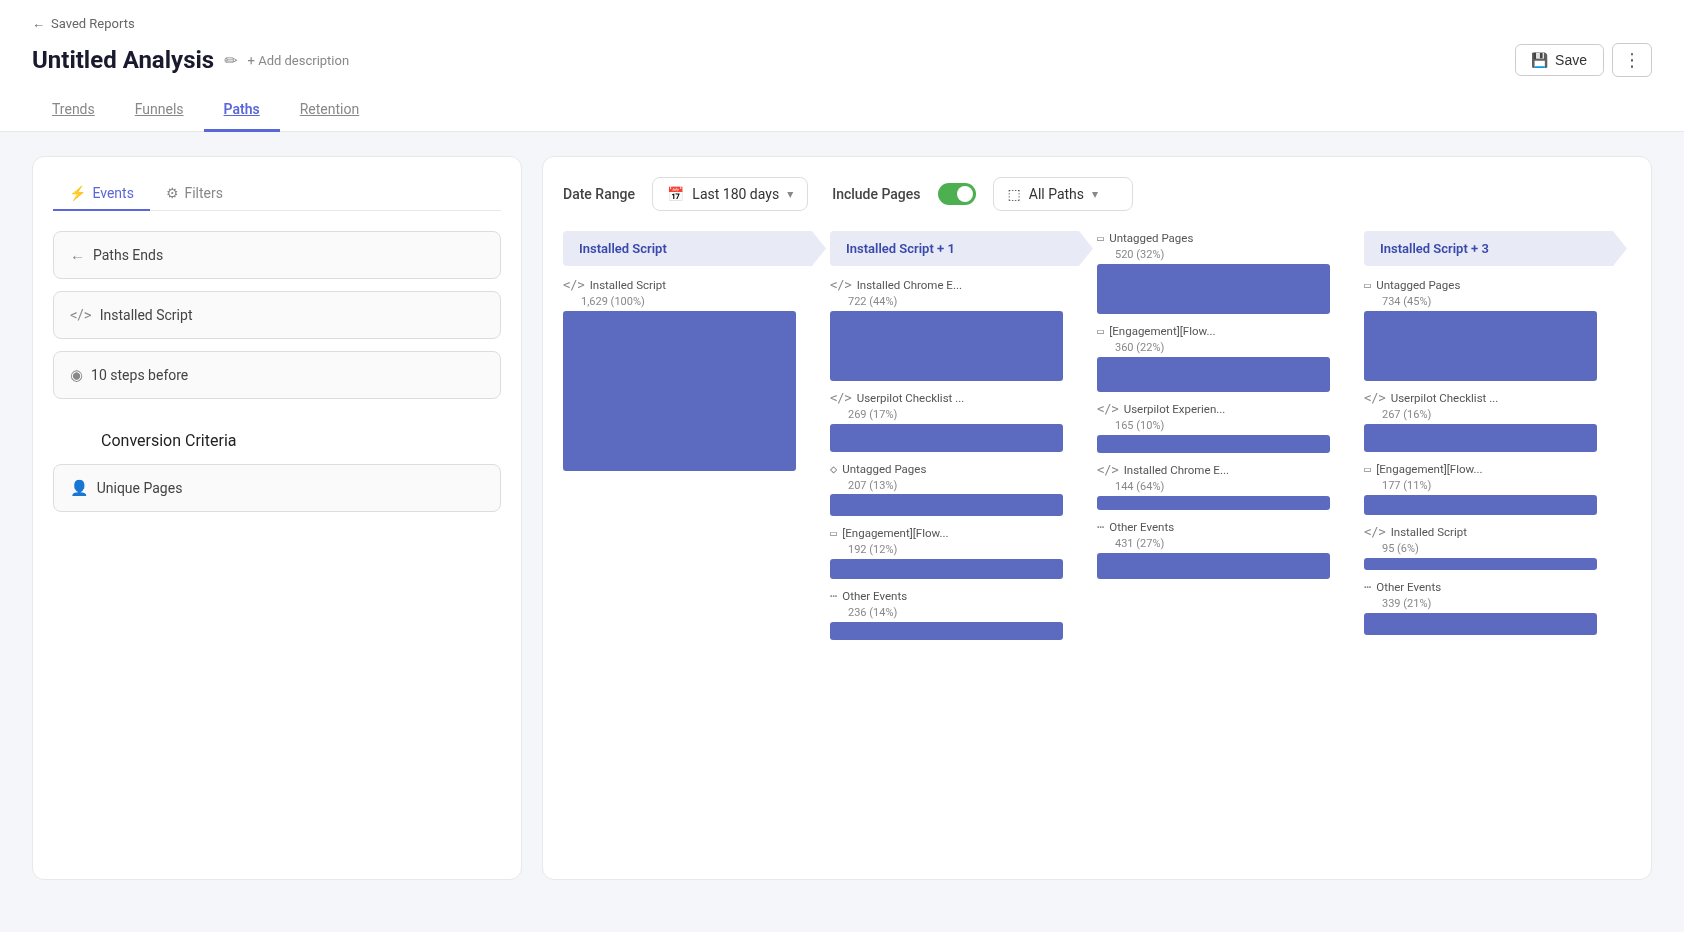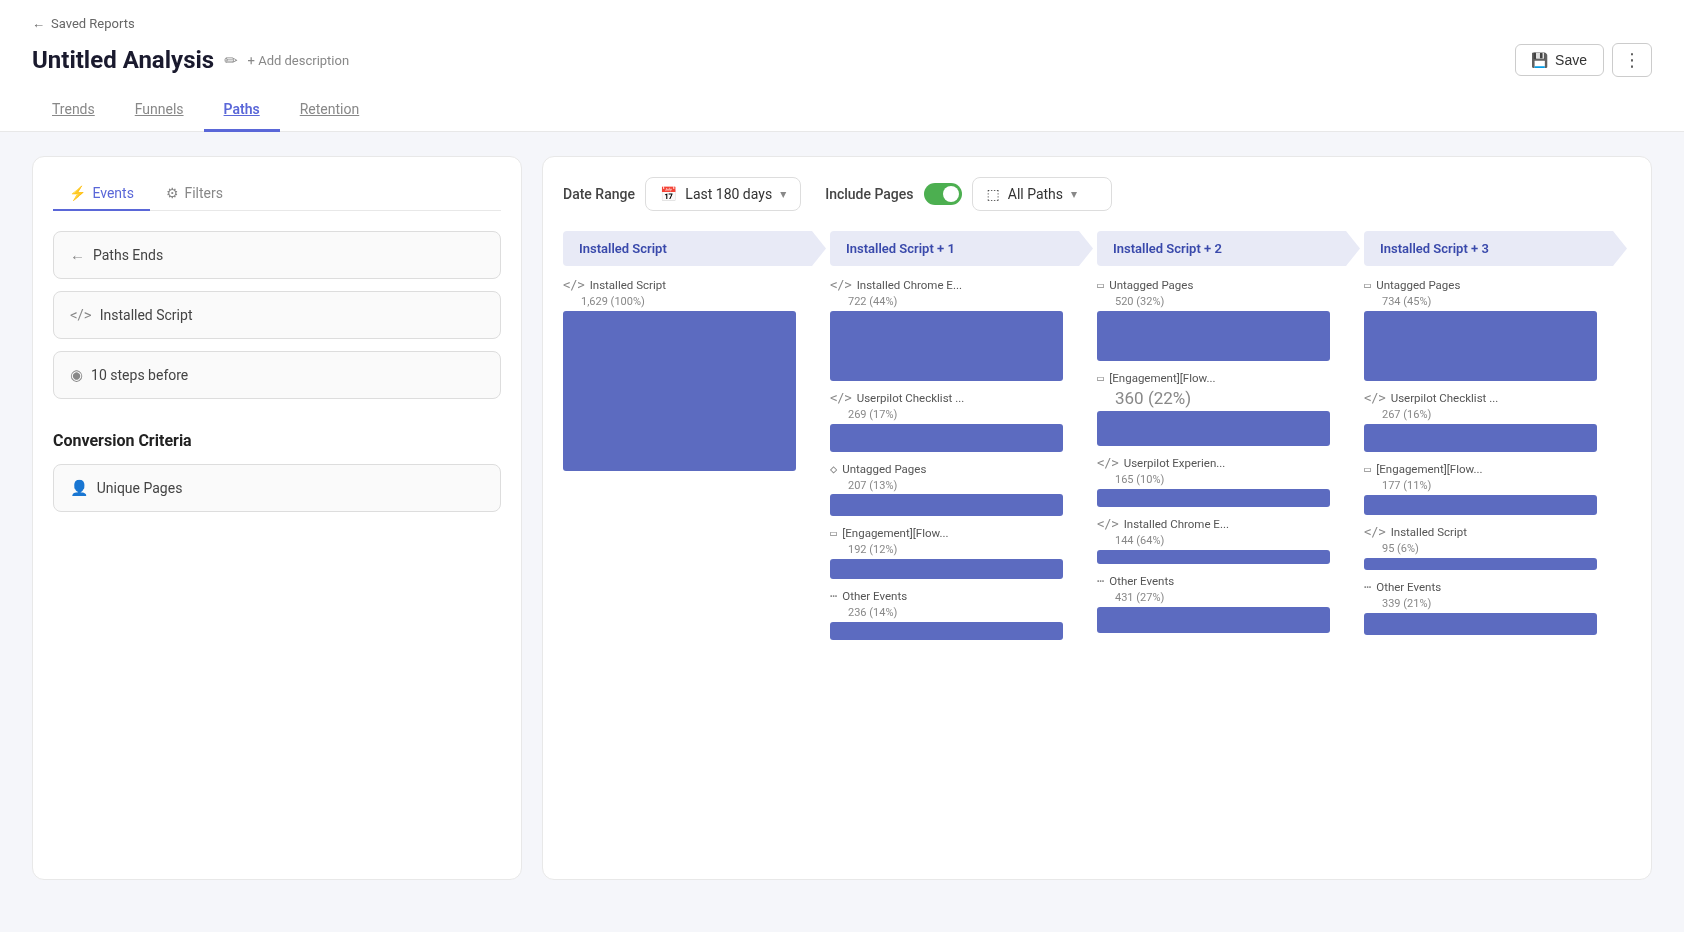--- a/index.html
+++ b/index.html
@@ -95,21 +95,21 @@
       padding: 14px 16px; margin-bottom: 12px;
       font-size: 14px; color: #444; display: flex; align-items: center; gap: 8px;
       background: #fafafa;
     }
 
     .config-item .icon { color: #888; font-size: 15px; }
 
     .conversion-section { margin-top: 20px; }
 
     .conversion-title {
-      font-size: 16px; font-weight: 700; margin-bottom: 14px; color: #222;
+      font-size: 16px; font-weight: 400; margin-bottom: 14px; color: #222; margin-left: 48px;
     }
 
     .run-btn-row { margin-top: auto; padding-top: 20px; display: flex; justify-content: flex-end; }
 
     .run-btn {
       background: #5a67d8; color: #fff;
       border: none; border-radius: 8px;
       padding: 12px 28px; font-size: 15px; font-weight: 600; cursor: pointer;
     }
 
@@ -118,21 +118,21 @@
       flex: 1; background: #fff;
       border-radius: 12px; border: 1px solid #e8e8e8;
       padding: 20px; overflow: hidden;
     }
 
     .filters-row {
       display: flex; align-items: center; gap: 24px; margin-bottom: 20px;
     }
 
     .filter-group {
-      display: flex; align-items: center; gap: 10px;
+      display: flex; align-items: center; gap: 17px;
     }
 
     .filter-label { font-size: 14px; color: #444; font-weight: 500; }
 
     .date-dropdown {
       display: flex; align-items: center; gap: 8px;
       border: 1px solid #ddd; border-radius: 8px;
       padding: 8px 14px; font-size: 14px; color: #333; cursor: pointer;
       background: #fff;
     }
@@ -304,35 +304,34 @@
           <div style="display: flex; flex-direction: column; margin-bottom: 10px; padding-right: 8px;">
             <div style="display: flex; align-items: center; gap: 5px; font-size: 11.5px; color: rgb(85, 85, 85); margin-bottom: 3px;">
               <span style="font-size: 12px; color: rgb(136, 136, 136); font-family: monospace;">⋯</span>
               <span>Other Events</span>
             </div>
             <div style="font-size: 11px; color: rgb(136, 136, 136); margin-bottom: 3px; padding-left: 18px;">236 (14%)</div>
             <div style="height: 18px; background: rgb(92, 107, 192); border-radius: 3px; width: 90%;"></div>
           </div>
         </div>
         <div class="col-wrapper">
-          <div style="background: rgb(232, 234, 246); padding: 10px 22px 10px 16px; font-size: 13px; font-weight: 600; color: rgb(57, 73, 171); margin-bottom: 12px; margin-right: 4px; border-radius: 4px; clip-path: polygon(0px 0px, calc(100% - 14px) 0px, 100% 50%, calc(100% - 14px) 100%, 0px 100%); display: flex; align-items: center;">Installed Script + 2</div>
           <div style="display: flex; flex-direction: column; margin-bottom: 10px; padding-right: 8px;">
             <div style="display: flex; align-items: center; gap: 5px; font-size: 11.5px; color: rgb(85, 85, 85); margin-bottom: 3px;">
               <span style="font-size: 12px; color: rgb(136, 136, 136); font-family: monospace;">▭</span>
               <span>Untagged Pages</span>
             </div>
             <div style="font-size: 11px; color: rgb(136, 136, 136); margin-bottom: 3px; padding-left: 18px;">520 (32%)</div>
             <div style="height: 50px; background: rgb(92, 107, 192); border-radius: 3px; width: 90%;"></div>
           </div>
           <div style="display: flex; flex-direction: column; margin-bottom: 10px; padding-right: 8px;">
             <div style="display: flex; align-items: center; gap: 5px; font-size: 11.5px; color: rgb(85, 85, 85); margin-bottom: 3px;">
               <span style="font-size: 12px; color: rgb(136, 136, 136); font-family: monospace;">▭</span>
               <span>[Engagement][Flow...</span>
             </div>
-            <div style="font-size: 17px; color: rgb(136, 136, 136); margin-bottom: 3px; padding-left: 18px;">360 (22%)</div>
+            <div style="font-size: 11px; color: rgb(136, 136, 136); margin-bottom: 3px; padding-left: 18px;">360 (22%)</div>
             <div style="height: 35px; background: rgb(92, 107, 192); border-radius: 3px; width: 90%;"></div>
           </div>
           <div style="display: flex; flex-direction: column; margin-bottom: 10px; padding-right: 8px;">
             <div style="display: flex; align-items: center; gap: 5px; font-size: 11.5px; color: rgb(85, 85, 85); margin-bottom: 3px;">
               <span style="font-size: 12px; color: rgb(136, 136, 136); font-family: monospace;">&lt;/&gt;</span>
               <span>Userpilot Experien...</span>
             </div>
             <div style="font-size: 11px; color: rgb(136, 136, 136); margin-bottom: 3px; padding-left: 18px;">165 (10%)</div>
             <div style="height: 18px; background: rgb(92, 107, 192); border-radius: 3px; width: 90%;"></div>
           </div>

